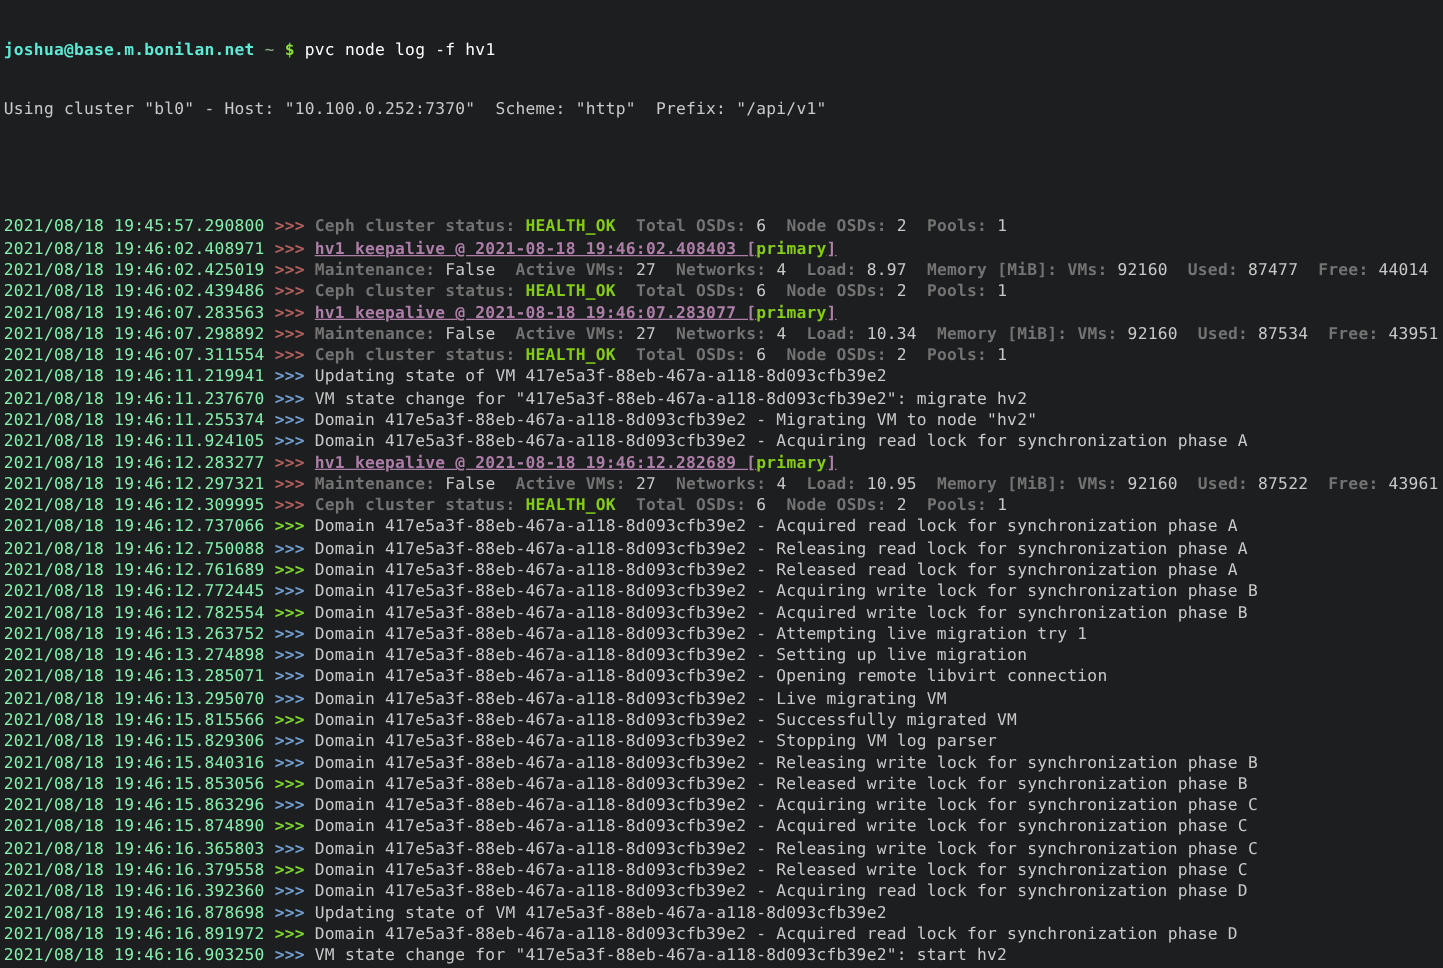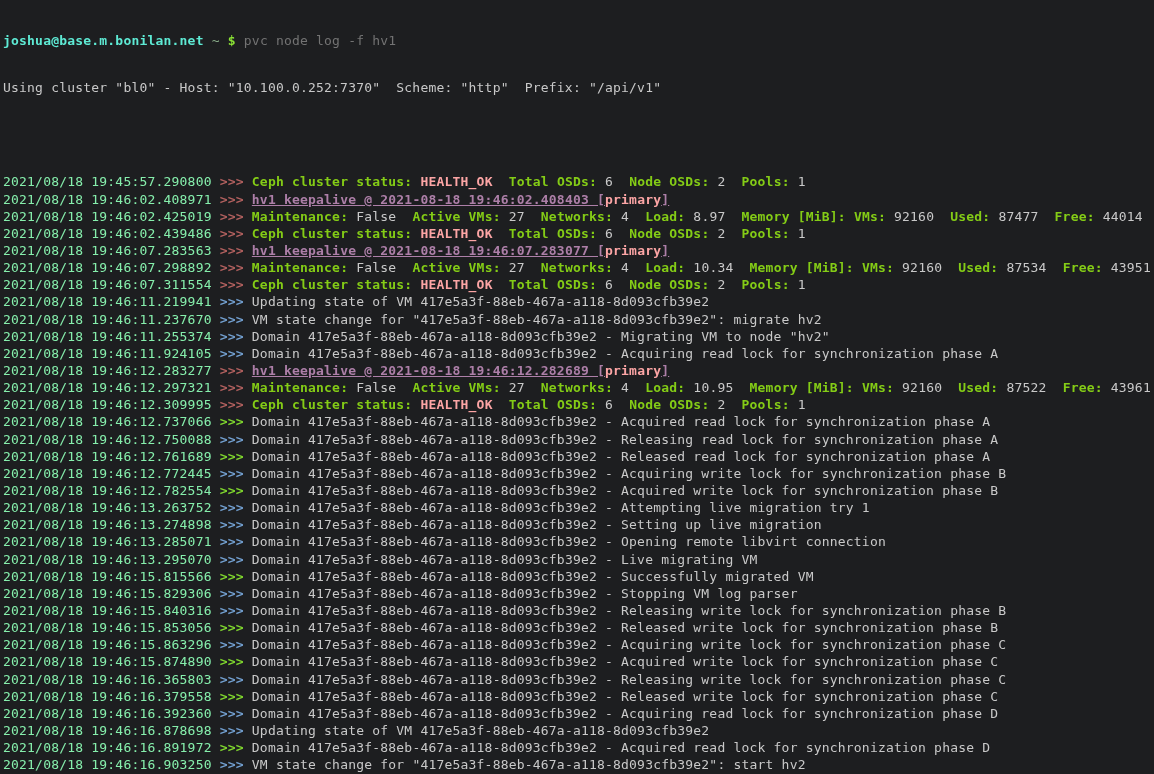--- a/index.html
+++ b/index.html
@@ -13,32 +13,32 @@
   }
   .terminal {
     width: 100%; height: 100%;
     padding: 2px 0 0 3px;
     white-space: pre;
     letter-spacing: 0.2px;
   }
   .line { height: 17.15px; line-height: 17.15px; }
   
   .n  { color: #c9c9c9; }
-  .b  { color: #84cc16; font-weight: bold; }
-  .gb { color: #fca5a5; font-weight: bold; text-align: right; }
+  .b  { color: #737373; font-weight: bold; }
+  .gb { color: #84cc16; font-weight: bold; text-align: right; }
   .p  { color: #ad7fa8; font-weight: bold; text-decoration: underline; }
   .ts { color: #86efac; }
   .mk { font-weight: bold; }
   .mk.red   { color: #b1605e; }
   .mk.blue  { color: #729fcf; }
   .mk.green { color: #7fd62e; }
   .userhost { color: #5eead4; font-weight: bold; }
   .cwd      { color: #87a987; }
   .dollar   { color: #8ae234; font-weight: bold; }
-  .cmd      { color: #737373; }
+  .cmd      { color: #ffffff; }
 </style>
 </head>
 <body>
 
 <div class="terminal">
   <div class="line"><span class="userhost">joshua@base.m.bonilan.net</span><span class="cwd"> ~ </span><span class="dollar">$ </span><span class="cmd">pvc node log -f hv1</span></div>
   <div class="line n">Using cluster "bl0" - Host: "10.100.0.252:7370"  Scheme: "http"  Prefix: "/api/v1"</div>
   <div class="line"></div>
   <div id="log"><div class="line"><span class="ts">2021/08/18 19:45:57.290800 </span><span class="mk red">&gt;&gt;&gt; </span><span class="b">Ceph cluster status:</span><span class="n"> </span><span class="gb">HEALTH_OK</span><span class="n">  </span><span class="b">Total OSDs:</span><span class="n"> 6  </span><span class="b">Node OSDs:</span><span class="n"> 2  </span><span class="b">Pools:</span><span class="n"> 1</span></div><div class="line"><span class="ts">2021/08/18 19:46:02.408971 </span><span class="mk red">&gt;&gt;&gt; </span><span class="p">hv1 keepalive @ 2021-08-18 19:46:02.408403 [</span><span class="gb">primary</span><span class="p">]</span></div><div class="line"><span class="ts">2021/08/18 19:46:02.425019 </span><span class="mk red">&gt;&gt;&gt; </span><span class="b">Maintenance:</span><span class="n"> False  </span><span class="b">Active VMs:</span><span class="n"> 27  </span><span class="b">Networks:</span><span class="n"> 4  </span><span class="b">Load:</span><span class="n"> 8.97  </span><span class="b">Memory [MiB]:</span><span class="n"> </span><span class="b">VMs:</span><span class="n"> 92160  </span><span class="b">Used:</span><span class="n"> 87477  </span><span class="b">Free:</span><span class="n"> 44014</span></div><div class="line"><span class="ts">2021/08/18 19:46:02.439486 </span><span class="mk red">&gt;&gt;&gt; </span><span class="b">Ceph cluster status:</span><span class="n"> </span><span class="gb">HEALTH_OK</span><span class="n">  </span><span class="b">Total OSDs:</span><span class="n"> 6  </span><span class="b">Node OSDs:</span><span class="n"> 2  </span><span class="b">Pools:</span><span class="n"> 1</span></div><div class="line"><span class="ts">2021/08/18 19:46:07.283563 </span><span class="mk red">&gt;&gt;&gt; </span><span class="p">hv1 keepalive @ 2021-08-18 19:46:07.283077 [</span><span class="gb">primary</span><span class="p">]</span></div><div class="line"><span class="ts">2021/08/18 19:46:07.298892 </span><span class="mk red">&gt;&gt;&gt; </span><span class="b">Maintenance:</span><span class="n"> False  </span><span class="b">Active VMs:</span><span class="n"> 27  </span><span class="b">Networks:</span><span class="n"> 4  </span><span class="b">Load:</span><span class="n"> 10.34  </span><span class="b">Memory [MiB]:</span><span class="n"> </span><span class="b">VMs:</span><span class="n"> 92160  </span><span class="b">Used:</span><span class="n"> 87534  </span><span class="b">Free:</span><span class="n"> 43951</span></div><div class="line"><span class="ts">2021/08/18 19:46:07.311554 </span><span class="mk red">&gt;&gt;&gt; </span><span class="b">Ceph cluster status:</span><span class="n"> </span><span class="gb">HEALTH_OK</span><span class="n">  </span><span class="b">Total OSDs:</span><span class="n"> 6  </span><span class="b">Node OSDs:</span><span class="n"> 2  </span><span class="b">Pools:</span><span class="n"> 1</span></div><div class="line"><span class="ts">2021/08/18 19:46:11.219941 </span><span class="mk blue">&gt;&gt;&gt; </span><span class="n">Updating state of VM 417e5a3f-88eb-467a-a118-8d093cfb39e2</span></div><div class="line"><span class="ts">2021/08/18 19:46:11.237670 </span><span class="mk blue">&gt;&gt;&gt; </span><span class="n">VM state change for "417e5a3f-88eb-467a-a118-8d093cfb39e2": migrate hv2</span></div><div class="line"><span class="ts">2021/08/18 19:46:11.255374 </span><span class="mk blue">&gt;&gt;&gt; </span><span class="n">Domain 417e5a3f-88eb-467a-a118-8d093cfb39e2 - Migrating VM to node "hv2"</span></div><div class="line"><span class="ts">2021/08/18 19:46:11.924105 </span><span class="mk blue">&gt;&gt;&gt; </span><span class="n">Domain 417e5a3f-88eb-467a-a118-8d093cfb39e2 - Acquiring read lock for synchronization phase A</span></div><div class="line"><span class="ts">2021/08/18 19:46:12.283277 </span><span class="mk red">&gt;&gt;&gt; </span><span class="p">hv1 keepalive @ 2021-08-18 19:46:12.282689 [</span><span class="gb">primary</span><span class="p">]</span></div><div class="line"><span class="ts">2021/08/18 19:46:12.297321 </span><span class="mk red">&gt;&gt;&gt; </span><span class="b">Maintenance:</span><span class="n"> False  </span><span class="b">Active VMs:</span><span class="n"> 27  </span><span class="b">Networks:</span><span class="n"> 4  </span><span class="b">Load:</span><span class="n"> 10.95  </span><span class="b">Memory [MiB]:</span><span class="n"> </span><span class="b">VMs:</span><span class="n"> 92160  </span><span class="b">Used:</span><span class="n"> 87522  </span><span class="b">Free:</span><span class="n"> 43961</span></div><div class="line"><span class="ts">2021/08/18 19:46:12.309995 </span><span class="mk red">&gt;&gt;&gt; </span><span class="b">Ceph cluster status:</span><span class="n"> </span><span class="gb">HEALTH_OK</span><span class="n">  </span><span class="b">Total OSDs:</span><span class="n"> 6  </span><span class="b">Node OSDs:</span><span class="n"> 2  </span><span class="b">Pools:</span><span class="n"> 1</span></div><div class="line"><span class="ts">2021/08/18 19:46:12.737066 </span><span class="mk green">&gt;&gt;&gt; </span><span class="n">Domain 417e5a3f-88eb-467a-a118-8d093cfb39e2 - Acquired read lock for synchronization phase A</span></div><div class="line"><span class="ts">2021/08/18 19:46:12.750088 </span><span class="mk blue">&gt;&gt;&gt; </span><span class="n">Domain 417e5a3f-88eb-467a-a118-8d093cfb39e2 - Releasing read lock for synchronization phase A</span></div><div class="line"><span class="ts">2021/08/18 19:46:12.761689 </span><span class="mk green">&gt;&gt;&gt; </span><span class="n">Domain 417e5a3f-88eb-467a-a118-8d093cfb39e2 - Released read lock for synchronization phase A</span></div><div class="line"><span class="ts">2021/08/18 19:46:12.772445 </span><span class="mk blue">&gt;&gt;&gt; </span><span class="n">Domain 417e5a3f-88eb-467a-a118-8d093cfb39e2 - Acquiring write lock for synchronization phase B</span></div><div class="line"><span class="ts">2021/08/18 19:46:12.782554 </span><span class="mk green">&gt;&gt;&gt; </span><span class="n">Domain 417e5a3f-88eb-467a-a118-8d093cfb39e2 - Acquired write lock for synchronization phase B</span></div><div class="line"><span class="ts">2021/08/18 19:46:13.263752 </span><span class="mk blue">&gt;&gt;&gt; </span><span class="n">Domain 417e5a3f-88eb-467a-a118-8d093cfb39e2 - Attempting live migration try 1</span></div><div class="line"><span class="ts">2021/08/18 19:46:13.274898 </span><span class="mk blue">&gt;&gt;&gt; </span><span class="n">Domain 417e5a3f-88eb-467a-a118-8d093cfb39e2 - Setting up live migration</span></div><div class="line"><span class="ts">2021/08/18 19:46:13.285071 </span><span class="mk blue">&gt;&gt;&gt; </span><span class="n">Domain 417e5a3f-88eb-467a-a118-8d093cfb39e2 - Opening remote libvirt connection</span></div><div class="line"><span class="ts">2021/08/18 19:46:13.295070 </span><span class="mk blue">&gt;&gt;&gt; </span><span class="n">Domain 417e5a3f-88eb-467a-a118-8d093cfb39e2 - Live migrating VM</span></div><div class="line"><span class="ts">2021/08/18 19:46:15.815566 </span><span class="mk green">&gt;&gt;&gt; </span><span class="n">Domain 417e5a3f-88eb-467a-a118-8d093cfb39e2 - Successfully migrated VM</span></div><div class="line"><span class="ts">2021/08/18 19:46:15.829306 </span><span class="mk blue">&gt;&gt;&gt; </span><span class="n">Domain 417e5a3f-88eb-467a-a118-8d093cfb39e2 - Stopping VM log parser</span></div><div class="line"><span class="ts">2021/08/18 19:46:15.840316 </span><span class="mk blue">&gt;&gt;&gt; </span><span class="n">Domain 417e5a3f-88eb-467a-a118-8d093cfb39e2 - Releasing write lock for synchronization phase B</span></div><div class="line"><span class="ts">2021/08/18 19:46:15.853056 </span><span class="mk green">&gt;&gt;&gt; </span><span class="n">Domain 417e5a3f-88eb-467a-a118-8d093cfb39e2 - Released write lock for synchronization phase B</span></div><div class="line"><span class="ts">2021/08/18 19:46:15.863296 </span><span class="mk blue">&gt;&gt;&gt; </span><span class="n">Domain 417e5a3f-88eb-467a-a118-8d093cfb39e2 - Acquiring write lock for synchronization phase C</span></div><div class="line"><span class="ts">2021/08/18 19:46:15.874890 </span><span class="mk green">&gt;&gt;&gt; </span><span class="n">Domain 417e5a3f-88eb-467a-a118-8d093cfb39e2 - Acquired write lock for synchronization phase C</span></div><div class="line"><span class="ts">2021/08/18 19:46:16.365803 </span><span class="mk blue">&gt;&gt;&gt; </span><span class="n">Domain 417e5a3f-88eb-467a-a118-8d093cfb39e2 - Releasing write lock for synchronization phase C</span></div><div class="line"><span class="ts">2021/08/18 19:46:16.379558 </span><span class="mk green">&gt;&gt;&gt; </span><span class="n">Domain 417e5a3f-88eb-467a-a118-8d093cfb39e2 - Released write lock for synchronization phase C</span></div><div class="line"><span class="ts">2021/08/18 19:46:16.392360 </span><span class="mk blue">&gt;&gt;&gt; </span><span class="n">Domain 417e5a3f-88eb-467a-a118-8d093cfb39e2 - Acquiring read lock for synchronization phase D</span></div><div class="line"><span class="ts">2021/08/18 19:46:16.878698 </span><span class="mk blue">&gt;&gt;&gt; </span><span class="n">Updating state of VM 417e5a3f-88eb-467a-a118-8d093cfb39e2</span></div><div class="line"><span class="ts">2021/08/18 19:46:16.891972 </span><span class="mk green">&gt;&gt;&gt; </span><span class="n">Domain 417e5a3f-88eb-467a-a118-8d093cfb39e2 - Acquired read lock for synchronization phase D</span></div><div class="line"><span class="ts">2021/08/18 19:46:16.903250 </span><span class="mk blue">&gt;&gt;&gt; </span><span class="n">VM state change for "417e5a3f-88eb-467a-a118-8d093cfb39e2": start hv2</span></div><div class="line"></div></div>
   

